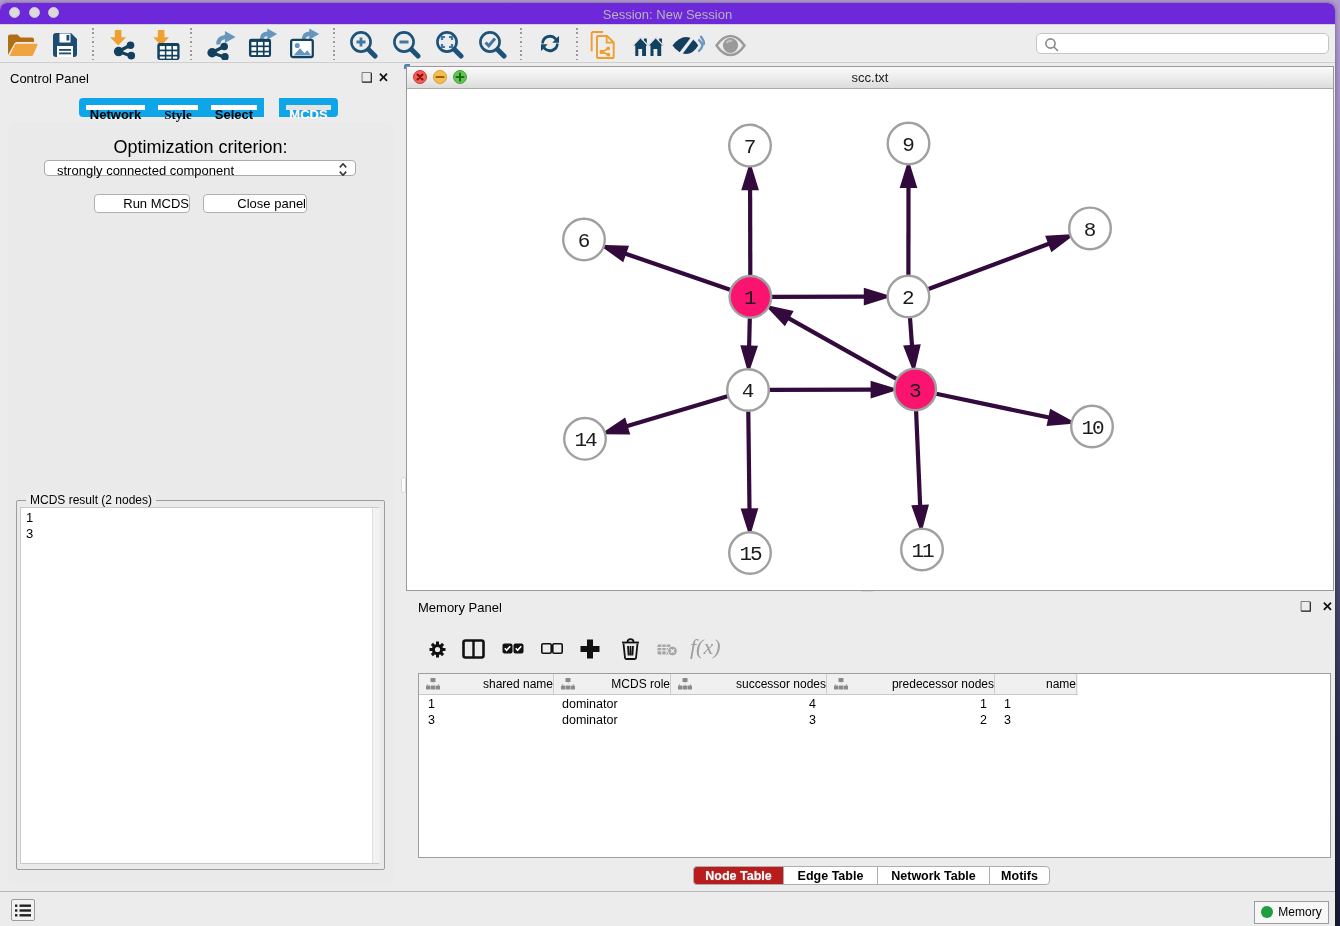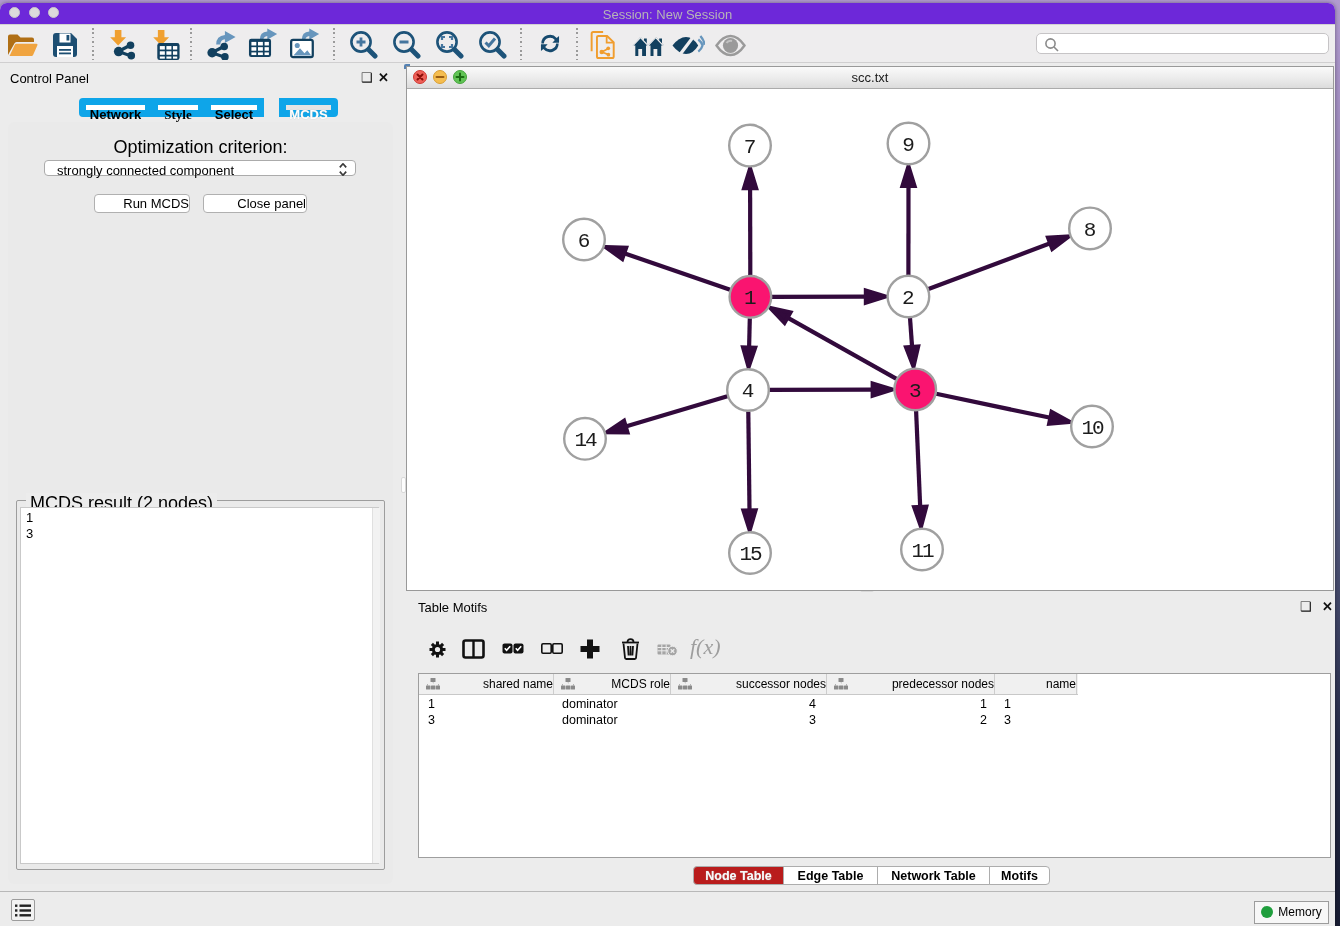--- a/index.html
+++ b/index.html
@@ -23,21 +23,21 @@
 .tab{position:absolute;top:0;height:19px;background:#fff;border:7px solid #0ea5e9;
 box-sizing:border-box;text-align:center;padding-top:2px;color:#000;}
 #cpbody{position:absolute;left:8px;top:56px;width:385px;height:762px;background:#eaeaea;
 border-radius:6px;}
 #optlabel{position:absolute;left:0;top:71px;width:100%;text-align:center;font-size:18px;color:#000;}
 #dropdown{position:absolute;left:44px;top:94px;width:312px;height:16px;background:#fff;
 border:1px solid #ababab;border-radius:4px;box-sizing:border-box;font-size:13px;padding:2px 0 0 12px;color:#000;}
 .btn{position:absolute;background:#fff;border:1px solid #b0b0b0;border-radius:4px;
 box-sizing:border-box;font-size:13px;text-align:right;color:#000;}
 #grp{position:absolute;left:16px;top:434px;width:367px;height:368px;border:1px solid #9d9d9d;border-radius:2px;}
-#grp .lbl{position:absolute;left:9px;top:-8px;background:#ececec;padding:0 4px;font-size:18px;color:#000;}
+#grp .lbl{position:absolute;left:9px;top:-8px;background:#ececec;padding:0 4px;font-size:12px;color:#000;}
 #grp .inner{position:absolute;left:3px;top:6px;width:359px;height:357px;background:#fff;border:1px solid #c9c9c9;box-sizing:border-box;font-size:13px;color:#000;padding:2px 0 0 5px;line-height:16px;}
 #grp .sb{position:absolute;right:4px;top:7px;width:7px;height:355px;background:#f2f2f2;border-left:1px solid #e0e0e0;}
 
 #vsplit{position:absolute;left:401px;top:63px;width:5px;height:824px;background:#ececec;}
 
 #netwin{position:absolute;left:406px;top:63px;width:928px;height:525px;background:#fff;
 border:1px solid #999;box-sizing:border-box;}
 #nettitle{position:absolute;left:0;top:0;width:100%;height:21px;
 background:linear-gradient(180deg,#fafafa,#ebebeb 55%,#dcdcdc);border-bottom:1px solid #ababab;}
 #nettitle .t{position:absolute;width:100%;top:3px;text-align:center;font-size:13px;color:#1a1a1a;}
@@ -306,21 +306,21 @@
         <text x="683.0" y="146.6">8</text>
         <text x="501.5" y="61.7">9</text>
         <text x="685.0" y="344.7" letter-spacing="-2.2">10</text>
         <text x="515.0" y="467.7" letter-spacing="-2.2">11</text>
         <text x="178.0" y="357.0" letter-spacing="-2.2">14</text>
         <text x="343.0" y="471.2" letter-spacing="-2.2">15</text>
       </g>
     </svg>
   </div>
   <div id="tp">
-    <div class="hdr">Table Motifs</div>
+    <div class="hdr">Memory Panel</div>
     <span class="wbtn" style="left:894px;top:7px;">❑</span>
     <span class="wbtn" style="left:916px;top:7px;font-weight:bold;">✕</span>
     <div id="tptools">
       <svg style="position:absolute;left:10px;top:8px;" width="19" height="19" viewBox="0 0 19 19">
         <g fill="#111">
           <circle cx="9.5" cy="9.5" r="5.6"></circle>
           <g stroke="#111" stroke-width="3">
             <path d="M9.5 1.5 V17.5"></path>
               <path d="M1.5 9.5 H17.5"></path>
             <path d="M3.9 3.9 L15.1 15.1"></path>

